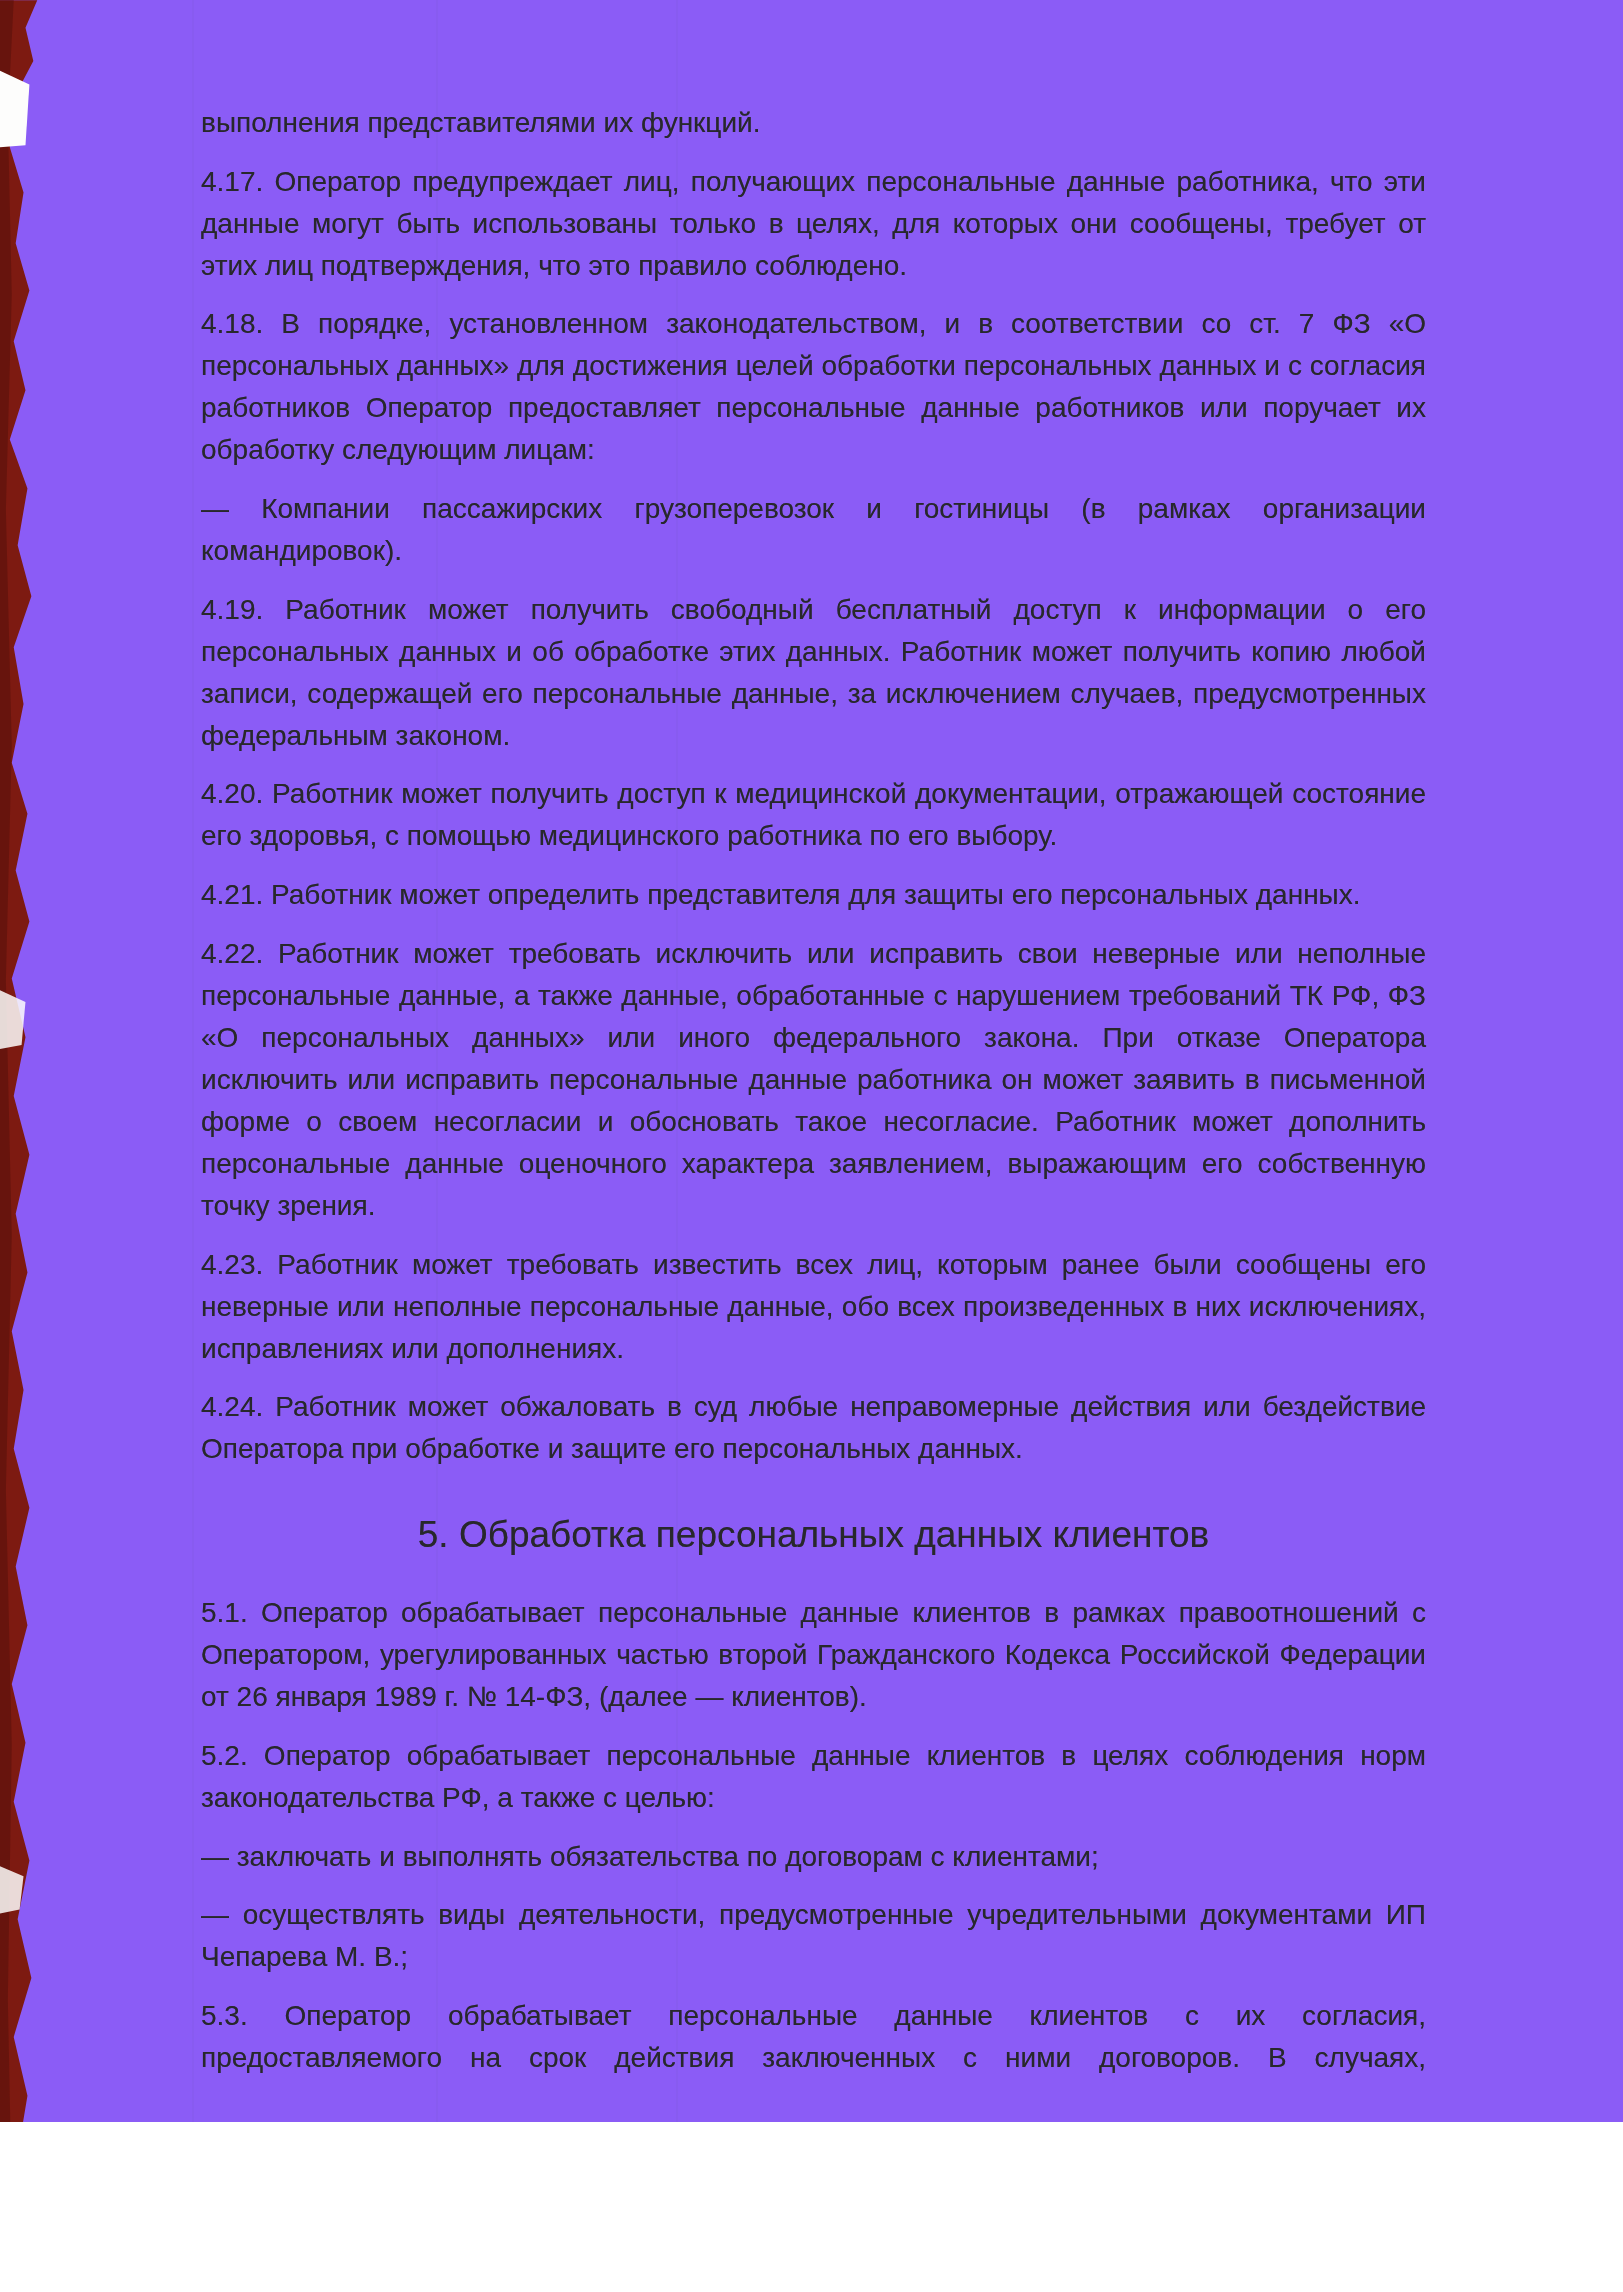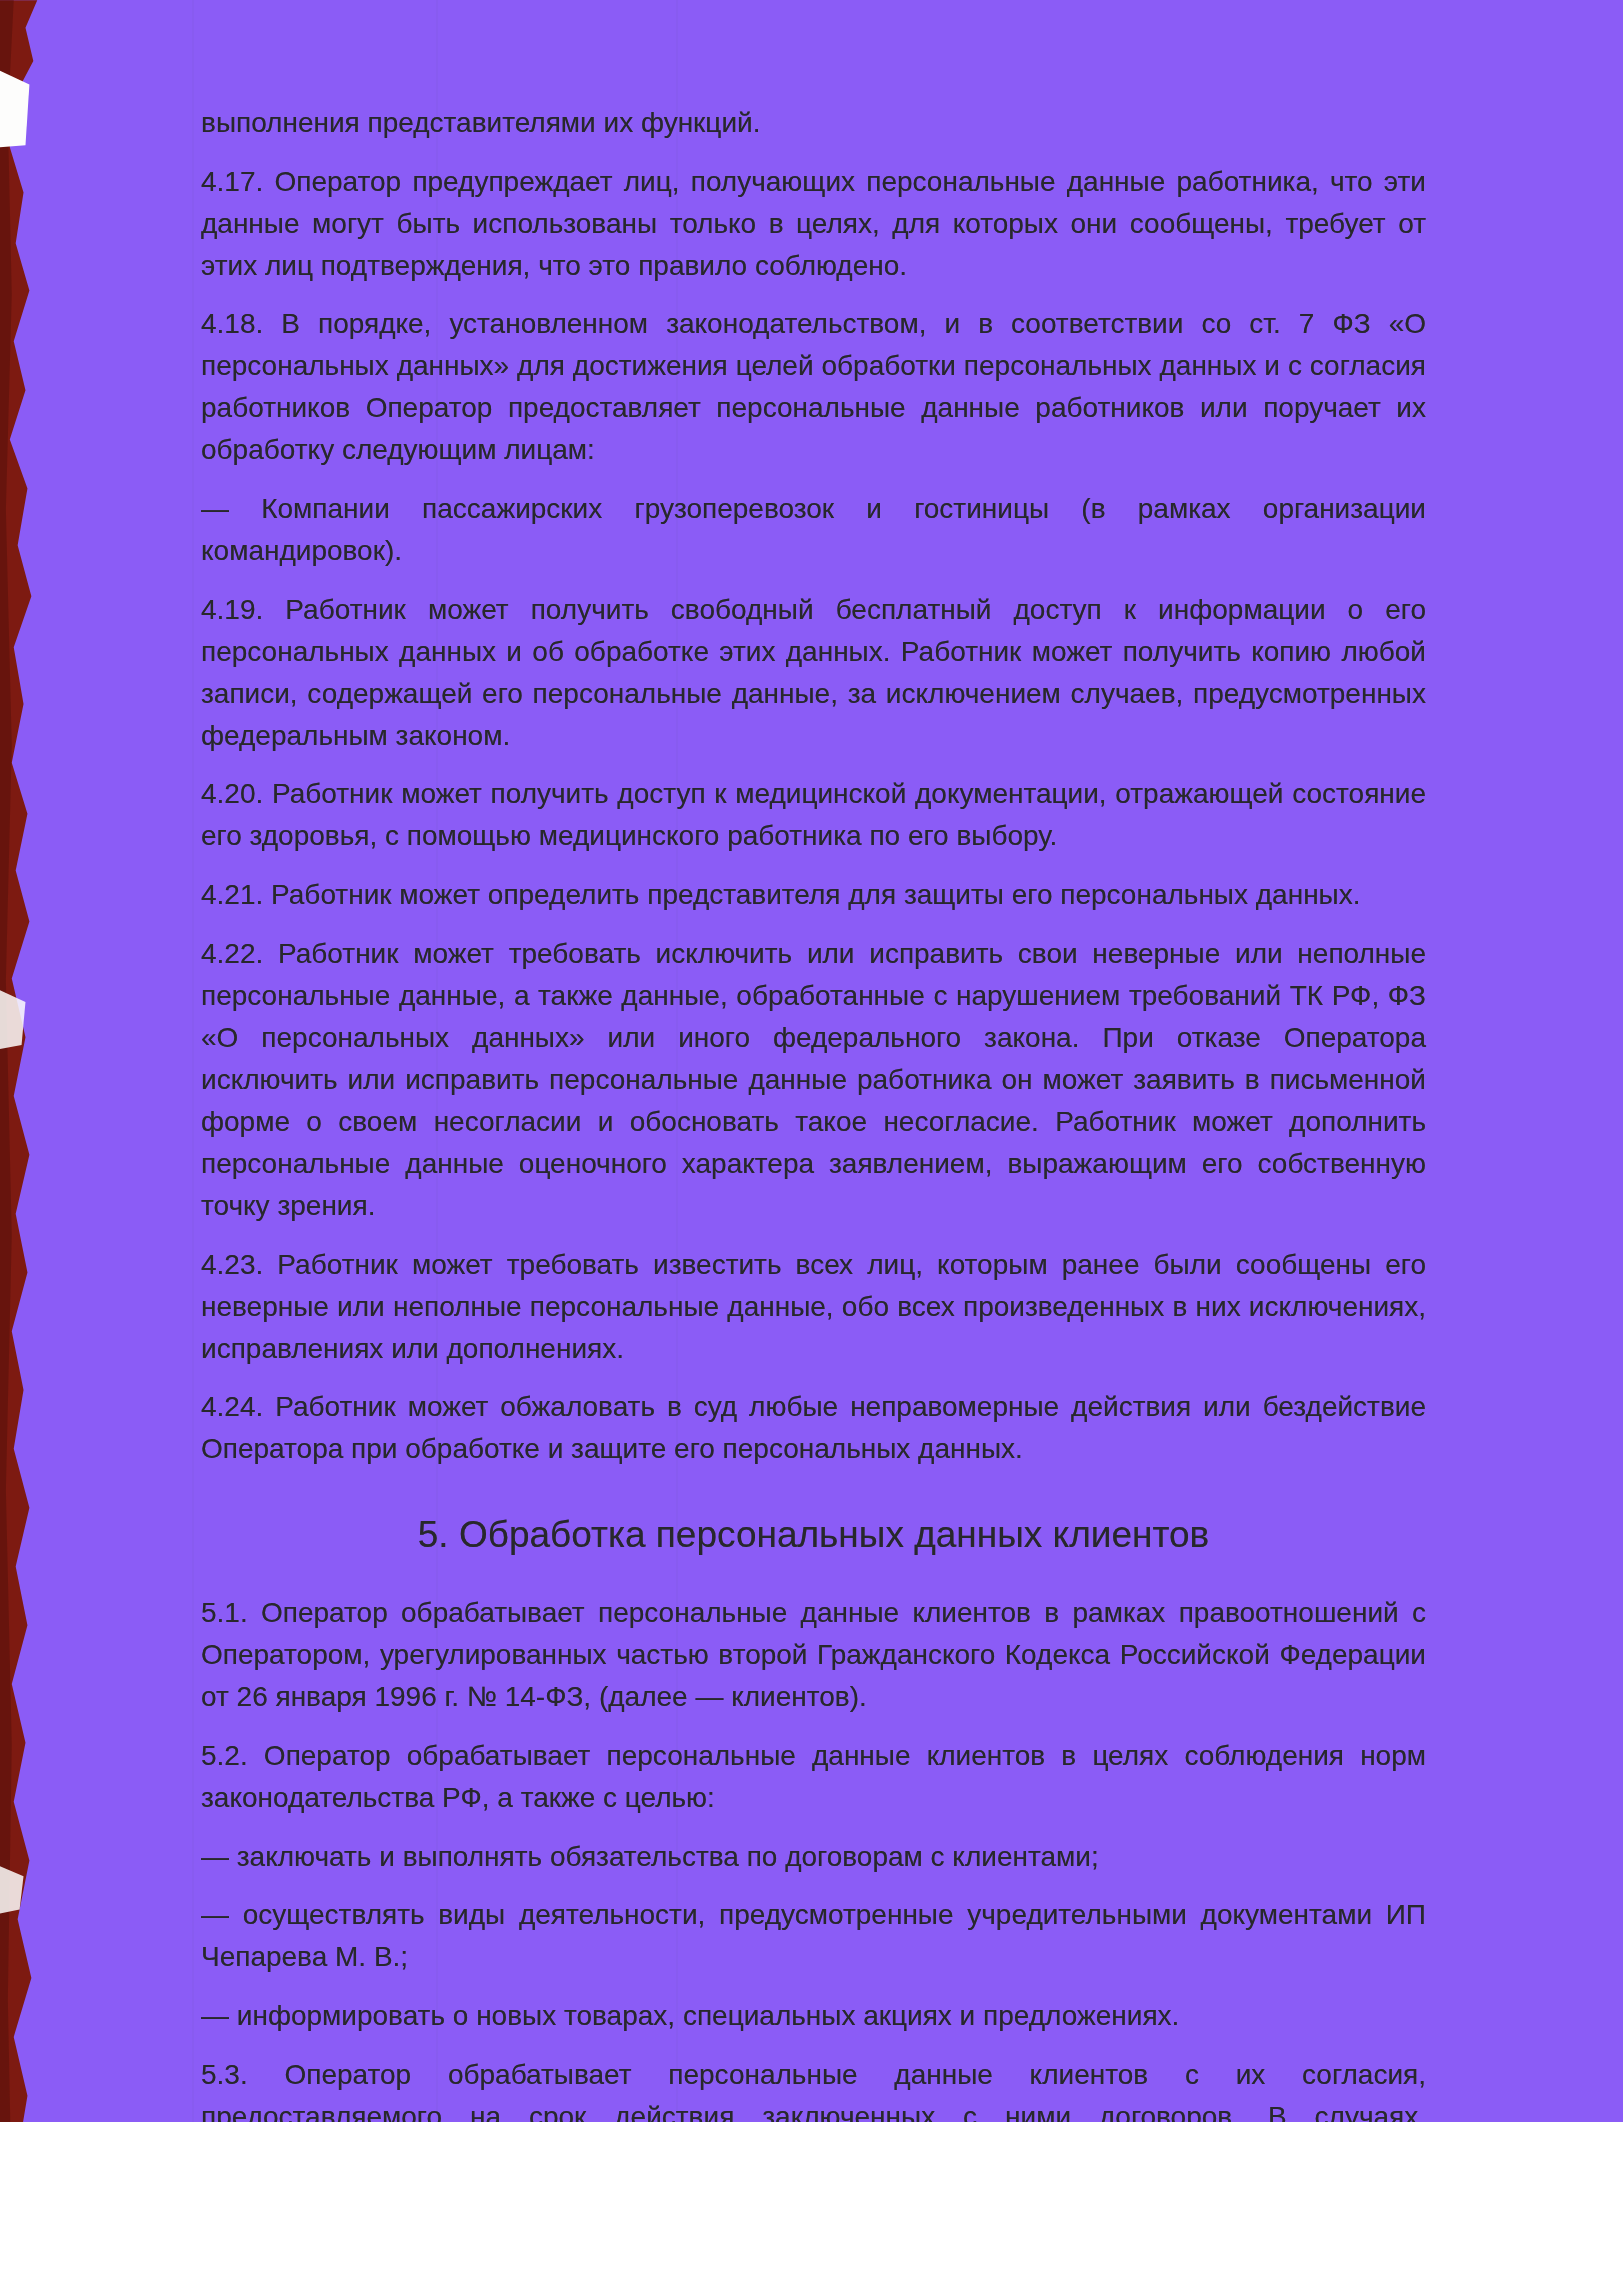--- a/index.html
+++ b/index.html
@@ -85,25 +85,24 @@
       <p class="blk paragraph">4.17. Оператор предупреждает лиц, получающих персональные данные работника, что эти данные могут быть использованы только в целях, для которых они сообщены, требует от этих лиц подтверждения, что это правило соблюдено.</p>
       <p class="blk paragraph">4.18. В порядке, установленном законодательством, и в соответствии со ст. 7 ФЗ «О персональных данных» для достижения целей обработки персональных данных и с согласия работников Оператор предоставляет персональные данные работников или поручает их обработку следующим лицам:</p>
       <p class="blk list-item">— Компании пассажирских грузоперевозок и гостиницы (в рамках организации командировок).</p>
       <p class="blk paragraph">4.19. Работник может получить свободный бесплатный доступ к информации о его персональных данных и об обработке этих данных. Работник может получить копию любой записи, содержащей его персональные данные, за исключением случаев, предусмотренных федеральным законом.</p>
       <p class="blk paragraph">4.20. Работник может получить доступ к медицинской документации, отражающей состояние его здоровья, с помощью медицинского работника по его выбору.</p>
       <p class="blk paragraph">4.21. Работник может определить представителя для защиты его персональных данных.</p>
       <p class="blk paragraph">4.22. Работник может требовать исключить или исправить свои неверные или неполные персональные данные, а также данные, обработанные с нарушением требований ТК РФ, ФЗ «О персональных данных» или иного федерального закона. При отказе Оператора исключить или исправить персональные данные работника он может заявить в письменной форме о своем несогласии и обосновать такое несогласие. Работник может дополнить персональные данные оценочного характера заявлением, выражающим его собственную точку зрения.</p>
       <p class="blk paragraph">4.23. Работник может требовать известить всех лиц, которым ранее были сообщены его неверные или неполные персональные данные, обо всех произведенных в них исключениях, исправлениях или дополнениях.</p>
       <p class="blk paragraph">4.24. Работник может обжаловать в суд любые неправомерные действия или бездействие Оператора при обработке и защите его персональных данных.</p>
       <h2 class="blk heading">5. Обработка персональных данных клиентов</h2>
-      <p class="blk paragraph">5.1. Оператор обрабатывает персональные данные клиентов в рамках правоотношений с Оператором, урегулированных частью второй Гражданского Кодекса Российской Федерации от 26 января 1996 г. № 14-ФЗ, (далее — клиентов).</p>
+      <p class="blk paragraph">5.1. Оператор обрабатывает персональные данные клиентов в рамках правоотношений с Оператором, урегулированных частью второй Гражданского Кодекса Российской Федерации от 26 января 1989 г. № 14-ФЗ, (далее — клиентов).</p>
       <p class="blk paragraph">5.2. Оператор обрабатывает персональные данные клиентов в целях соблюдения норм законодательства РФ, а также с целью:</p>
       <p class="blk list-item">— заключать и выполнять обязательства по договорам с клиентами;</p>
       <p class="blk list-item">— осуществлять виды деятельности, предусмотренные учредительными документами ИП Чепарева М. В.;</p>
-      <p class="blk list-item">— информировать о новых товарах, специальных акциях и предложениях.</p>
       <p class="blk paragraph continued">5.3. Оператор обрабатывает персональные данные клиентов с их согласия, предоставляемого на срок действия заключенных с ними договоров. В случаях,</p>
     </main>
 
   <svg class="artifacts" viewBox="0 0 1656 2339" xmlns="http://www.w3.org/2000/svg">
 
     <path d="M0,0 L38,0 L26,28 L34,62 L14,100 L10,150 L24,196 L16,248 L30,296
              L14,348 L26,398 L10,448 L28,498 L18,556 L32,608 L14,660 L24,718
              L12,778 L28,830 L16,888 L30,940 L12,998 L26,1058 L14,1118 L30,1178
              L16,1238 L28,1298 L12,1358 L24,1418 L14,1478 L30,1538 L16,1598
              L28,1658 L12,1718 L26,1778 L14,1838 L30,1898 L18,1958 L32,2018

